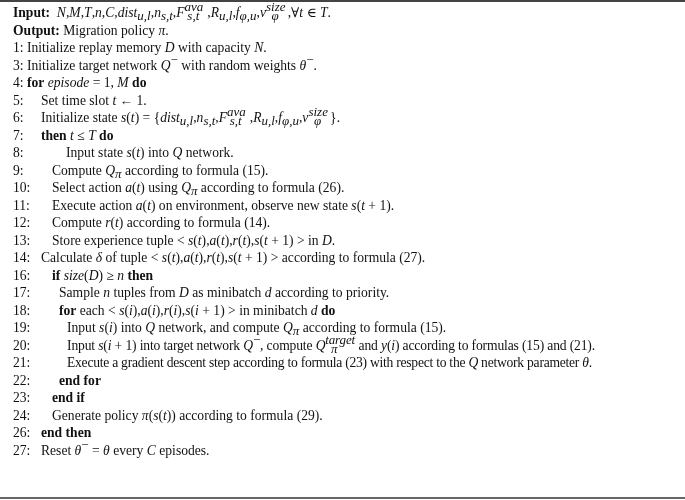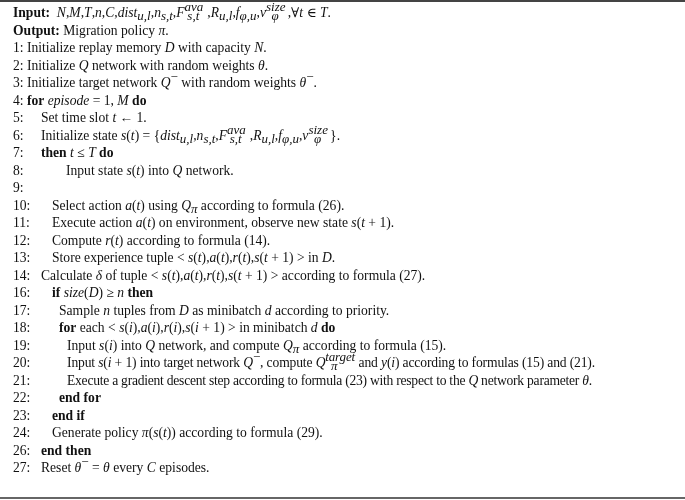--- a/index.html
+++ b/index.html
@@ -26,30 +26,29 @@
   <div class="ln">
     <span class="kw">Input:</span>
     <span>&nbsp;<span class="m">N</span>,<span class="m">M</span>,<span class="m">T</span>,<span class="m">n</span>,<span class="m">C</span>,<span class="m">dist</span><sub class="m">u,l</sub>,<span class="m">n</span><sub class="m">s,t</sub>,<span class="m">F</span><sup class="m">ava</sup><sub class="m" style="margin-left:-16px">s,t</sub><span style="display:inline-block;width:8px"></span>,<span class="m">R</span><sub class="m">u,l</sub>,<span class="m">f</span><sub class="m">φ,u</sub>,<span class="m">v</span><sup class="m">size</sup><sub class="m" style="margin-left:-14px">φ</sub><span style="display:inline-block;width:9px"></span>,∀<span class="m">t</span> ∈ <span class="m">T</span>.</span>
   </div>
   <div class="ln">
     <span class="kw">Output:</span>
     <span> Migration policy <span class="m">π</span>.</span>
   </div>
 
   <div class="ln"><span class="num">1:</span> Initialize replay memory <span class="m">D</span> with capacity <span class="m">N</span>.</div>
-  <div class="ln"><span class="num">2:</span> Initialize <span class="m">Q</span> network with random weights <span class="m">θ</span>.</div>
   <div class="ln"><span class="num">3:</span> Initialize target network <span class="m">Q</span><sup>−</sup> with random weights <span class="m">θ</span><sup>−</sup>.</div>
   <div class="ln"><span class="num">4:</span> <span class="kw">for</span> <span class="m">episode</span> = 1, <span class="m">M</span> <span class="kw">do</span></div>
 
   <div class="ln"><span class="num">5:</span><span class="body" style="left:28px">Set time slot <span class="m">t</span> ← 1.</span></div>
   <div class="ln"><span class="num">6:</span><span class="body" style="left:28px">Initialize state <span class="m">s</span>(<span class="m">t</span>) = {<span class="m">dist</span><sub class="m">u,l</sub>,<span class="m">n</span><sub class="m">s,t</sub>,<span class="m">F</span><sup class="m">ava</sup><sub class="m" style="margin-left:-16px">s,t</sub><span style="display:inline-block;width:8px"></span>,<span class="m">R</span><sub class="m">u,l</sub>,<span class="m">f</span><sub class="m">φ,u</sub>,<span class="m">v</span><sup class="m">size</sup><sub class="m" style="margin-left:-14px">φ</sub><span style="display:inline-block;width:9px"></span>}.</span></div>
   <div class="ln"><span class="num">7:</span><span class="body" style="left:28px"><span class="kw">then</span> <span class="m">t</span> ≤ <span class="m">T</span> <span class="kw">do</span></span></div>
 
   <div class="ln"><span class="num">8:</span><span class="body" style="left:53px">Input state <span class="m">s</span>(<span class="m">t</span>) into <span class="m">Q</span> network.</span></div>
-  <div class="ln"><span class="num">9:</span></div>
+  <div class="ln"><span class="num">9:</span><span class="body" style="left:39px">Compute <span class="m">Q</span><sub class="m">π</sub> according to formula (15).</span></div>
   <div class="ln"><span class="num">10:</span><span class="body" style="left:39px">Select action <span class="m">a</span>(<span class="m">t</span>) using <span class="m">Q</span><sub class="m">π</sub> according to formula (26).</span></div>
   <div class="ln"><span class="num">11:</span><span class="body" style="left:39px">Execute action <span class="m">a</span>(<span class="m">t</span>) on environment, observe new state <span class="m">s</span>(<span class="m">t</span> + 1).</span></div>
   <div class="ln"><span class="num">12:</span><span class="body" style="left:39px">Compute <span class="m">r</span>(<span class="m">t</span>) according to formula (14).</span></div>
   <div class="ln"><span class="num">13:</span><span class="body" style="left:39px">Store experience tuple &lt; <span class="m">s</span>(<span class="m">t</span>),<span class="m">a</span>(<span class="m">t</span>),<span class="m">r</span>(<span class="m">t</span>),<span class="m">s</span>(<span class="m">t</span> + 1) &gt; in <span class="m">D</span>.</span></div>
   <div class="ln"><span class="num">14:</span><span class="body" style="left:28px">Calculate <span class="m">δ</span> of tuple &lt; <span class="m">s</span>(<span class="m">t</span>),<span class="m">a</span>(<span class="m">t</span>),<span class="m">r</span>(<span class="m">t</span>),<span class="m">s</span>(<span class="m">t</span> + 1) &gt; according to formula (27).</span></div>
   <div class="ln"><span class="num">16:</span><span class="body" style="left:39px"><span class="kw">if</span> <span class="m">size</span>(<span class="m">D</span>) ≥ <span class="m">n</span> <span class="kw">then</span></span></div>
 
   <div class="ln"><span class="num">17:</span><span class="body" style="left:46px">Sample <span class="m">n</span> tuples from <span class="m">D</span> as minibatch <span class="m">d</span> according to priority.</span></div>
   <div class="ln"><span class="num">18:</span><span class="body" style="left:46px"><span class="kw">for</span> each &lt; <span class="m">s</span>(<span class="m">i</span>),<span class="m">a</span>(<span class="m">i</span>),<span class="m">r</span>(<span class="m">i</span>),<span class="m">s</span>(<span class="m">i</span> + 1) &gt; in minibatch <span class="m">d</span> <span class="kw">do</span></span></div>
 

